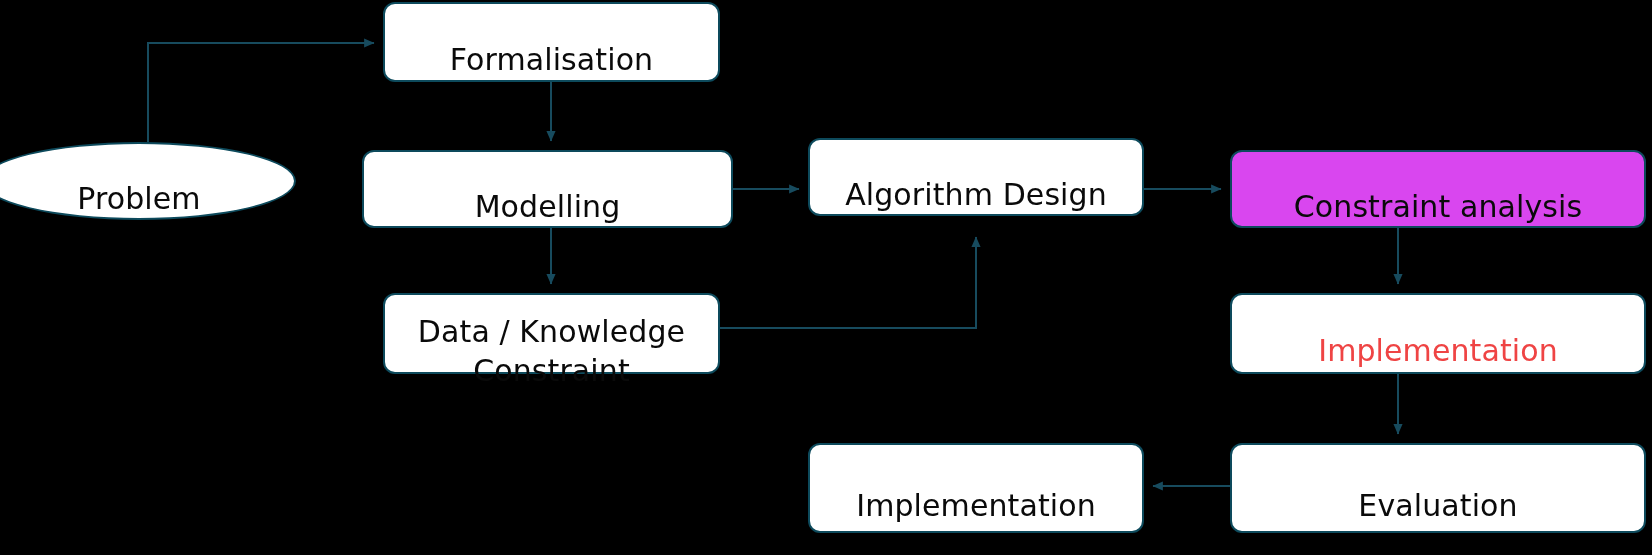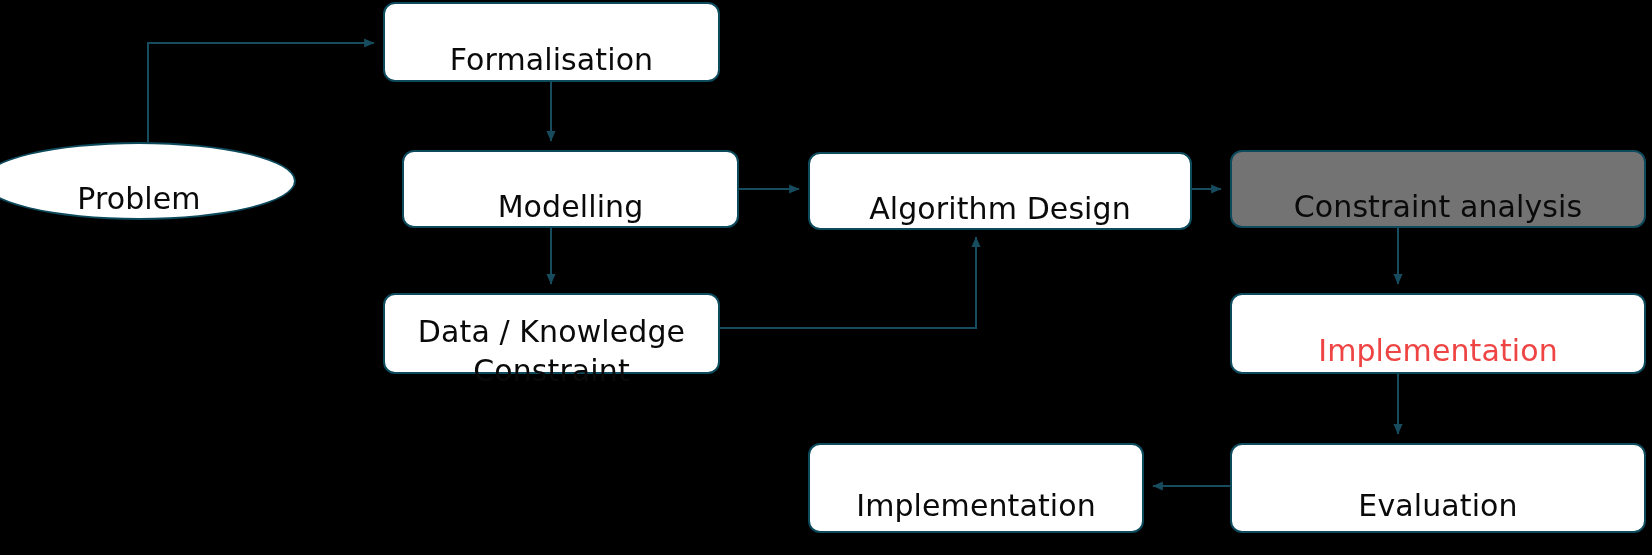--- a/index.html
+++ b/index.html
@@ -84,31 +84,31 @@
       </g>
   </svg>
 
   <div id="node-layer">
       <div class="node ellipse" style="left: -18px; top: 142px; width: 314px; height: 78px; background: rgb(255, 255, 255); border-color: rgb(13, 74, 92); color: rgb(10, 10, 10);">
         <span class="label">Problem</span>
       </div>
       <div class="node" style="left: 383px; top: 2px; width: 337px; height: 80px; background: rgb(255, 255, 255); border-color: rgb(13, 74, 92); color: rgb(10, 10, 10);">
         <span class="label">Formalisation</span>
       </div>
-      <div class="node" style="left: 402px; top: 150px; width: 337px; height: 78px; background: rgb(255, 255, 255); border-color: rgb(13, 74, 92); color: rgb(10, 10, 10);">
+      <div class="node" style="left: 362px; top: 150px; width: 371px; height: 78px; background: rgb(255, 255, 255); border-color: rgb(13, 74, 92); color: rgb(10, 10, 10);">
         <span class="label">Modelling</span>
       </div>
       <div class="node" style="left: 383px; top: 293px; width: 337px; height: 81px; background: rgb(255, 255, 255); border-color: rgb(13, 74, 92); color: rgb(10, 10, 10);">
         <span class="label">Data / Knowledge
 Constraint</span>
       </div>
-      <div class="node" style="left: 808px; top: 152px; width: 384px; height: 78px; background: rgb(255, 255, 255); border-color: rgb(13, 74, 92); color: rgb(10, 10, 10);">
+      <div class="node" style="left: 808px; top: 138px; width: 336px; height: 78px; background: rgb(255, 255, 255); border-color: rgb(13, 74, 92); color: rgb(10, 10, 10);">
         <span class="label">Algorithm Design</span>
       </div>
-      <div class="node" style="left: 1230px; top: 150px; width: 416px; height: 78px; background: #737373; border-color: rgb(13, 74, 92); color: rgb(10, 10, 10);">
+      <div class="node" style="left: 1230px; top: 150px; width: 416px; height: 78px; background: #d946ef; border-color: rgb(13, 74, 92); color: rgb(10, 10, 10);">
         <span class="label">Constraint analysis</span>
       </div>
       <div class="node" style="left: 1230px; top: 293px; width: 416px; height: 81px; background: rgb(255, 255, 255); border-color: rgb(13, 74, 92); color: #ef4444;">
         <span class="label">Implementation</span>
       </div>
       <div class="node" style="left: 1230px; top: 443px; width: 416px; height: 90px; background: rgb(255, 255, 255); border-color: rgb(13, 74, 92); color: rgb(10, 10, 10);">
         <span class="label">Evaluation</span>
       </div>
       <div class="node" style="left: 808px; top: 443px; width: 336px; height: 90px; background: rgb(255, 255, 255); border-color: rgb(13, 74, 92); color: rgb(10, 10, 10);">
         <span class="label">Implementation</span>

